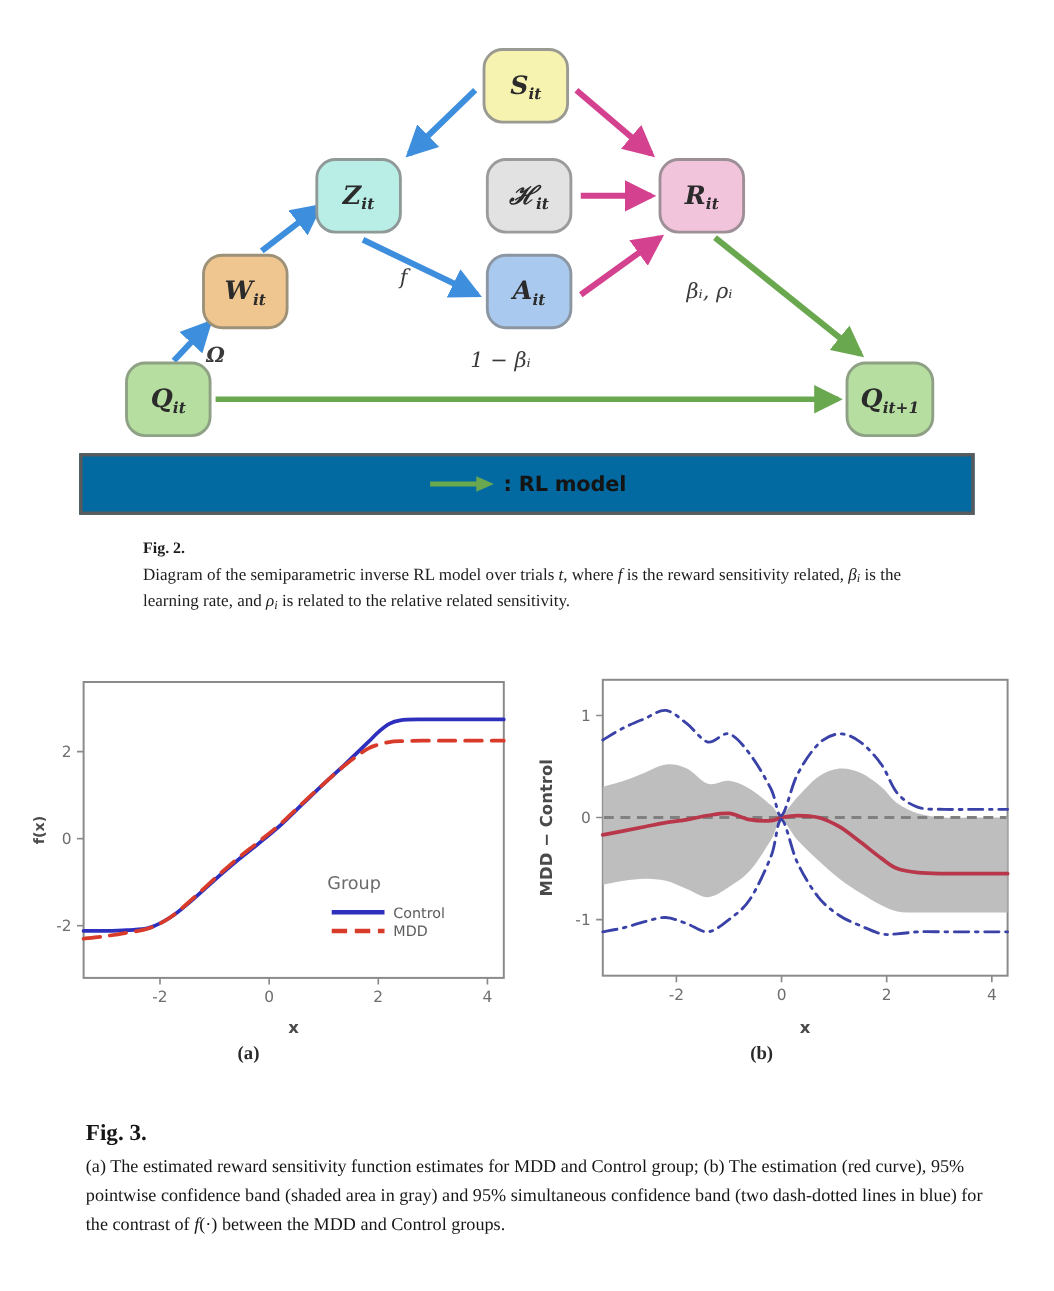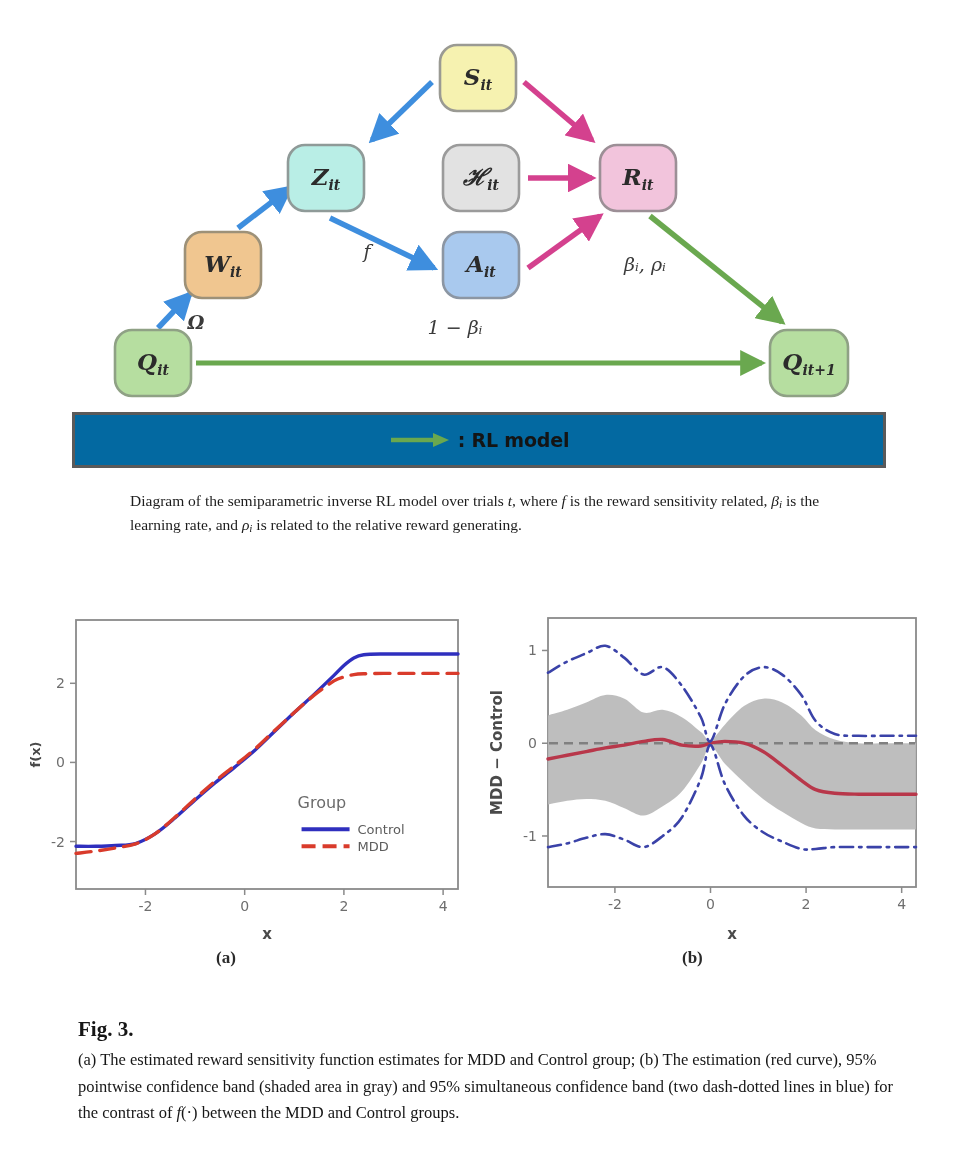--- a/index.html
+++ b/index.html
@@ -156,23 +156,24 @@
           <svg width="62" height="20">
             <line x1="2" y1="10" x2="46" y2="10" stroke="#6aa84f" stroke-width="4.5"></line>
             <path d="M 44 3 L 60 10 L 44 17 z" fill="#6aa84f"></path>
           </svg>
           <span class="legend-text">: RL model</span>
         </div>
       </div>
   </div>
 
   <div id="fig2-caption">
+    <span class="cap-title">Fig. 2.</span>
     <span class="cap-body">
       <span>Diagram of the semiparametric inverse RL model over trials </span><span class="mi">t</span><span>, where </span><span class="mi">f</span><span> is the reward</span>
-      <span>sensitivity related, </span><span class="mi">β</span><span class="sub">i</span><span> is the learning rate, and </span><span class="mi">ρ</span><span class="sub">i</span><span> is related to the relative reward generating.</span>
+      <span>sensitivity related, </span><span class="mi">β</span><span class="sub">i</span><span> is the learning rate, and </span><span class="mi">ρ</span><span class="sub">i</span><span> is related to the relative related sensitivity.</span>
     </span>
   </div>
 
   <div id="fig3">
     <div class="chart-wrap" style="left:20px;">
       <svg id="chart-a" width="460" height="345" viewBox="0 0 460 345" xmlns="http://www.w3.org/2000/svg">
           <rect x="56" y="20" width="382" height="269" fill="#ffffff" stroke="#8a8a8a" stroke-width="1.8"></rect>
           <path d="M 56.00 246.28 C 59.31 246.28, 69.23 246.41, 75.84 246.28 C 82.46 246.14, 89.07 245.95, 95.69 245.49 C 102.30 245.02, 108.92 245.49, 115.53 243.51 C 122.15 241.53, 128.76 237.90, 135.38 233.62 C 141.99 229.33, 148.61 223.40, 155.22 217.79 C 161.84 212.19, 168.45 205.79, 175.06 199.99 C 181.68 194.19, 188.29 188.45, 194.91 182.98 C 201.52 177.51, 208.14 172.57, 214.75 167.16 C 221.37 161.75, 227.98 156.48, 234.60 150.54 C 241.21 144.61, 247.83 137.89, 254.44 131.56 C 261.06 125.23, 267.67 118.77, 274.29 112.57 C 280.90 106.37, 287.52 100.57, 294.13 94.37 C 300.74 88.17, 309.01 80.20, 313.97 75.38 C 318.94 70.57, 320.59 68.39, 323.90 65.49 C 327.20 62.59, 330.51 59.76, 333.82 57.98 C 337.13 56.20, 338.78 55.47, 343.74 54.81 C 348.70 54.15, 355.32 54.15, 363.58 54.02 C 371.85 53.89, 383.43 54.02, 393.35 54.02 C 403.27 54.02, 415.68 54.02, 423.12 54.02 C 430.56 54.02, 435.52 54.02, 438.00 54.02" fill="none" stroke="#2f2fbe" stroke-width="3.4" stroke-linecap="round" stroke-linejoin="round"></path>
           <path d="M 56.00 253.40 C 59.31 253.00, 69.23 251.95, 75.84 251.02 C 82.46 250.10, 89.07 249.05, 95.69 247.86 C 102.30 246.67, 108.92 246.28, 115.53 243.90 C 122.15 241.53, 128.76 238.10, 135.38 233.62 C 141.99 229.13, 148.61 222.80, 155.22 217.00 C 161.84 211.20, 168.45 204.74, 175.06 198.81 C 181.68 192.87, 188.29 186.94, 194.91 181.40 C 201.52 175.86, 208.14 170.92, 214.75 165.58 C 221.37 160.24, 227.98 155.16, 234.60 149.36 C 241.21 143.56, 247.83 136.90, 254.44 130.76 C 261.06 124.63, 267.67 118.50, 274.29 112.57 C 280.90 106.63, 287.52 100.44, 294.13 95.16 C 300.74 89.89, 309.01 83.95, 313.97 80.92 C 318.94 77.89, 320.59 78.02, 323.90 76.96 C 327.20 75.91, 330.51 75.12, 333.82 74.59 C 337.13 74.06, 338.78 74.00, 343.74 73.80 C 348.70 73.60, 355.32 73.47, 363.58 73.40 C 371.85 73.34, 383.43 73.40, 393.35 73.40 C 403.27 73.40, 415.68 73.40, 423.12 73.40 C 430.56 73.40, 435.52 73.40, 438.00 73.40" fill="none" stroke="#d93b2b" stroke-width="3.4" stroke-linecap="round" stroke-linejoin="round" stroke-dasharray="15,9"></path>
           <line x1="125.45454545454545" y1="289" x2="125.45454545454545" y2="295" stroke="#8a8a8a" stroke-width="1.5"></line>

